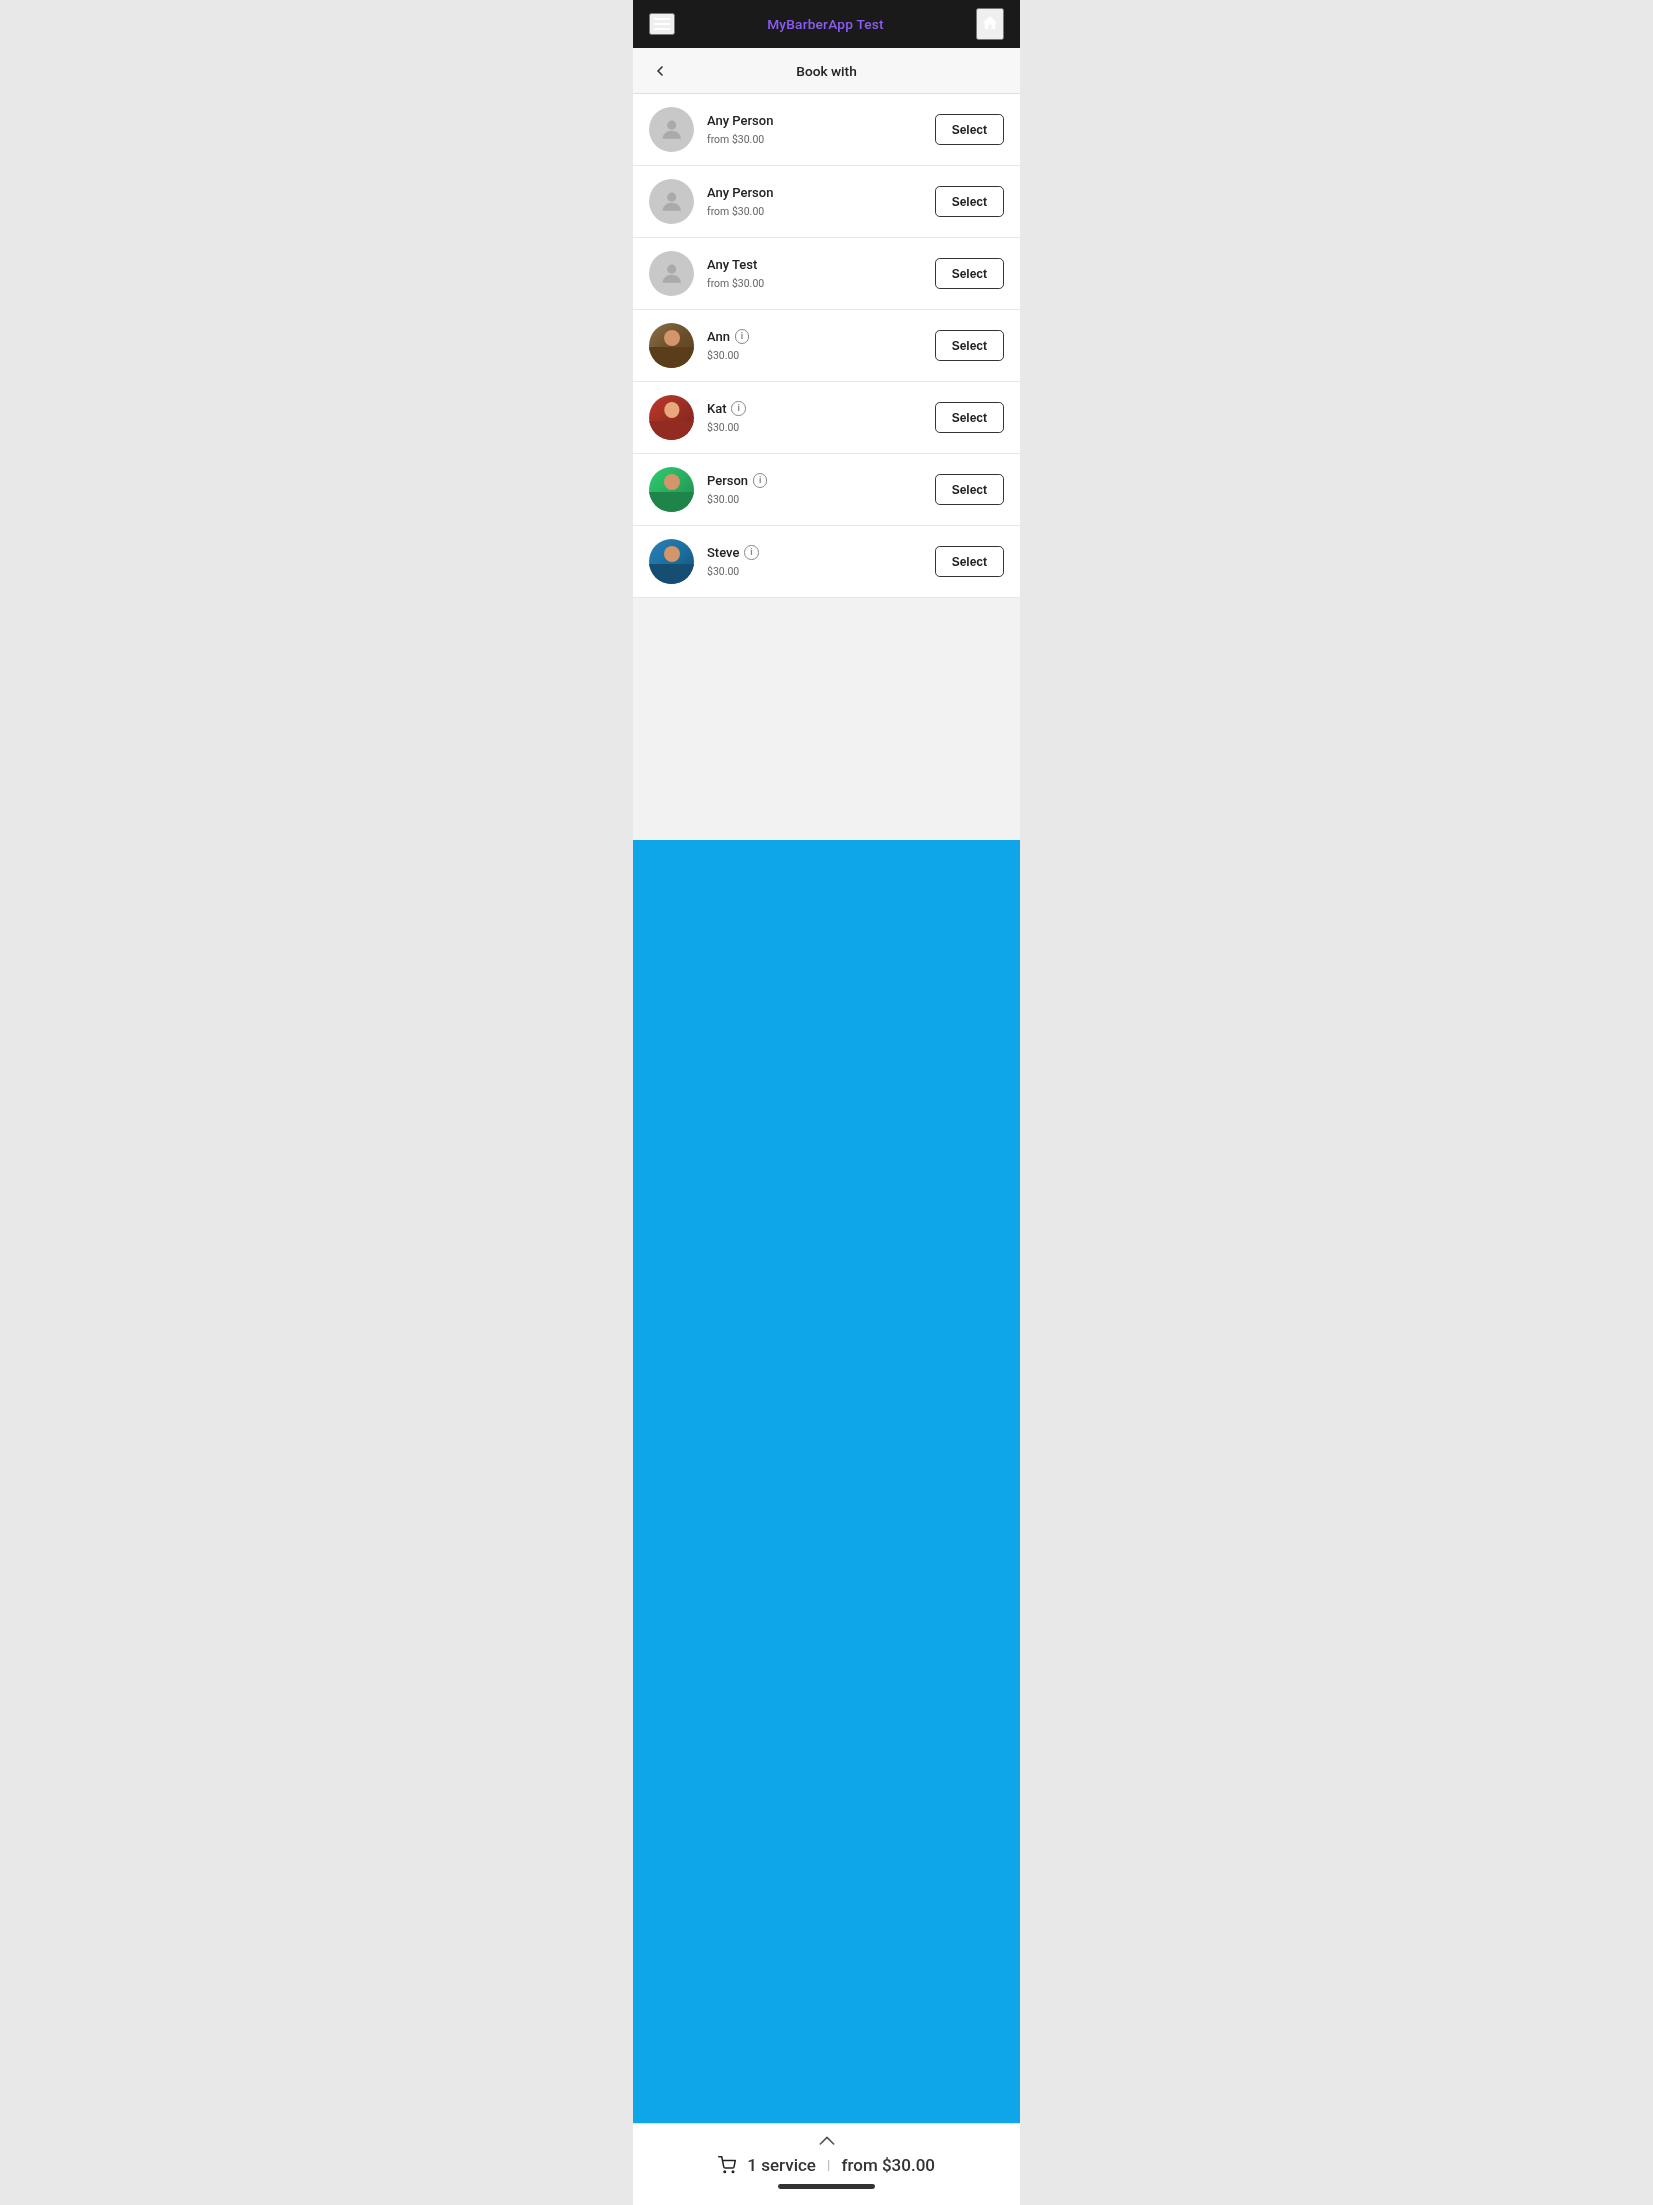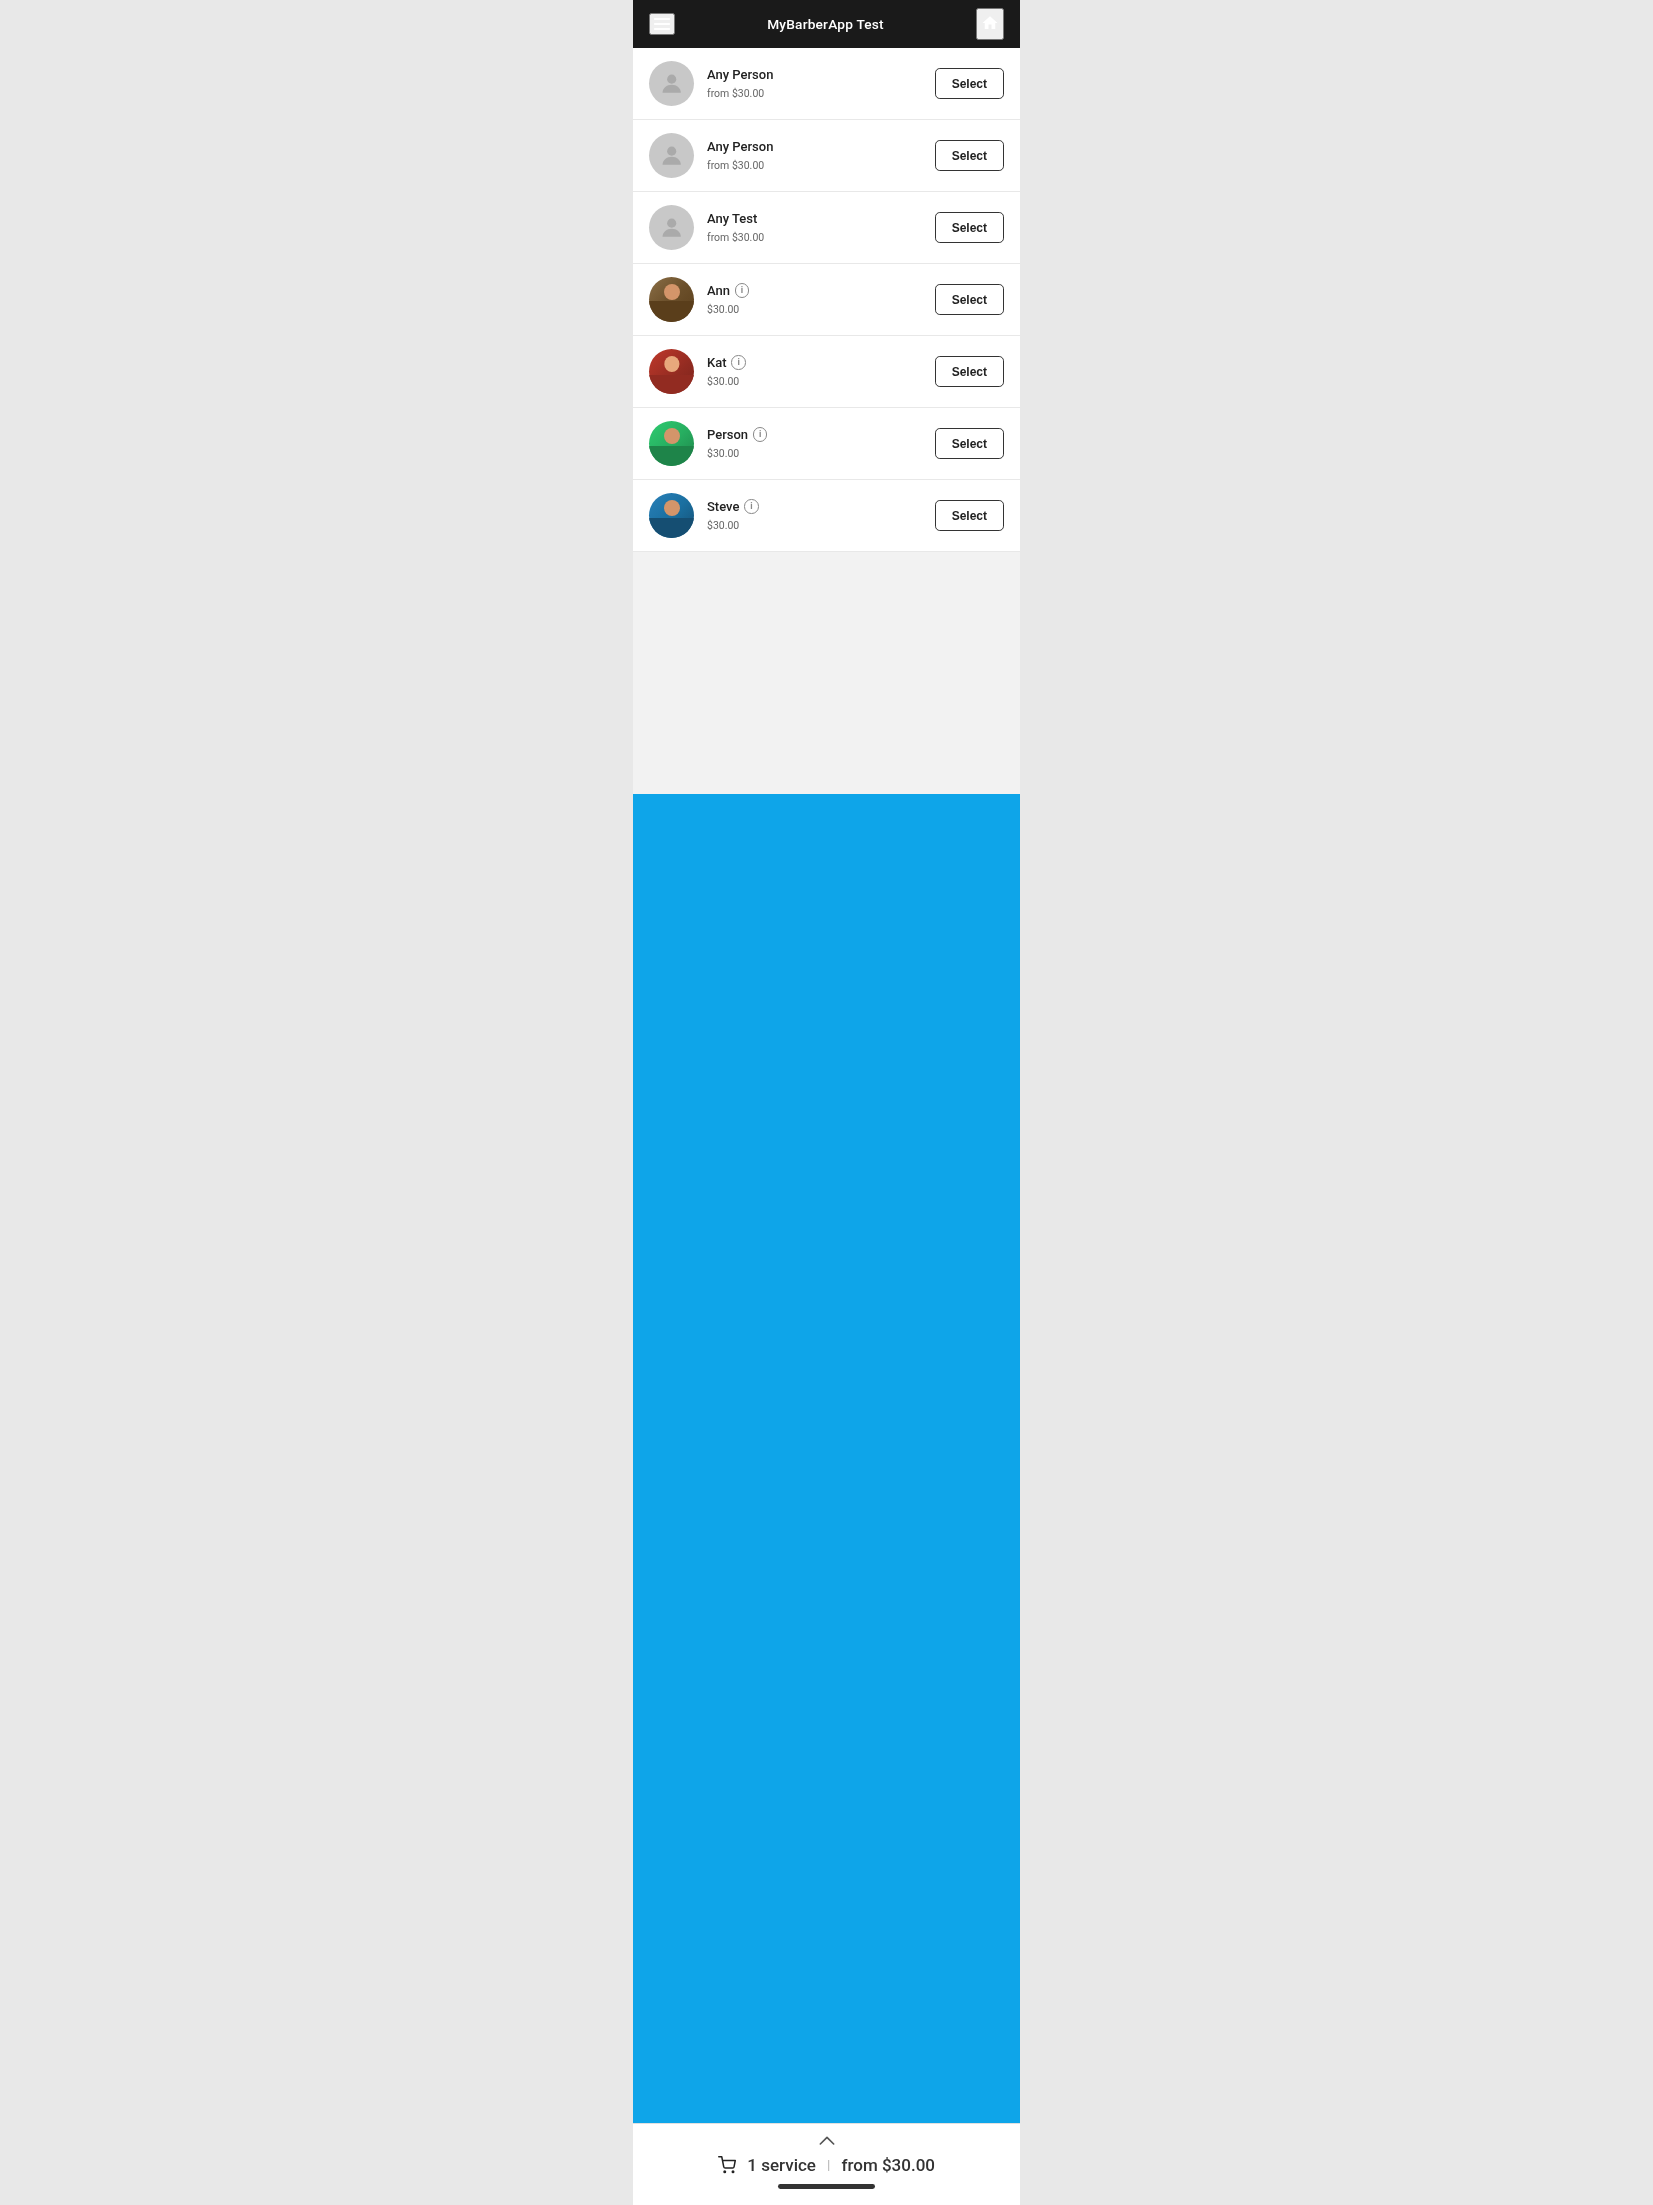--- a/index.html
+++ b/index.html
@@ -47,21 +47,21 @@
       display: block;
       width: 16px;
       height: 1.6px;
       background: #fff;
       border-radius: 0.8px;
     }
 
     .header-title {
       font-size: 13.7px;
       font-weight: 500;
-      color: #ffffff;
+      color: #8b5cf6;
       letter-spacing: 0.2px;
     }
 
     .header-home-icon {
       cursor: pointer;
       padding: 3.2px;
     }
 
     .header-home-icon svg {
       width: 18px;
@@ -392,20 +392,28 @@
       <span></span>
     </button>
     <span class="header-title">MyBarberApp Test</span>
     <button class="header-home-icon" aria-label="Home">
       <svg viewBox="0 0 24 24">
         <path d="M10 20v-6h4v6h5v-8h3L12 3 2 12h3v8z"></path>
       </svg>
     </button>
   </header>
 
+  <div class="sub-header">
+    <button class="back-button" aria-label="Back">
+      <svg viewBox="0 0 24 24">
+        <polyline points="15 18 9 12 15 6"></polyline>
+      </svg>
+    </button>
+    <span class="sub-header-title">Book with</span>
+  </div>
 
   <div class="content">
     <ul class="staff-list">
 
       <li class="staff-item">
         <div class="staff-avatar generic">
           <svg viewBox="0 0 24 24">
             <circle cx="12" cy="8" r="4" fill="#aaa"></circle>
             <path d="M4 20c0-4 3.6-7 8-7s8 3 8 7" fill="#aaa"></path>
           </svg>

